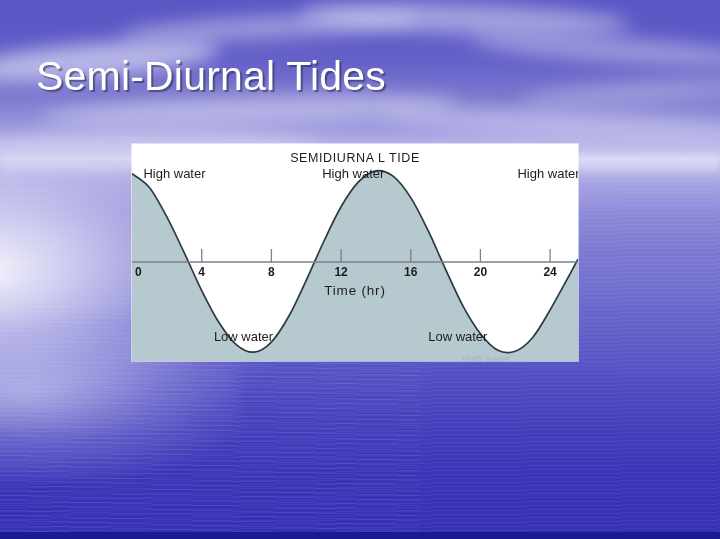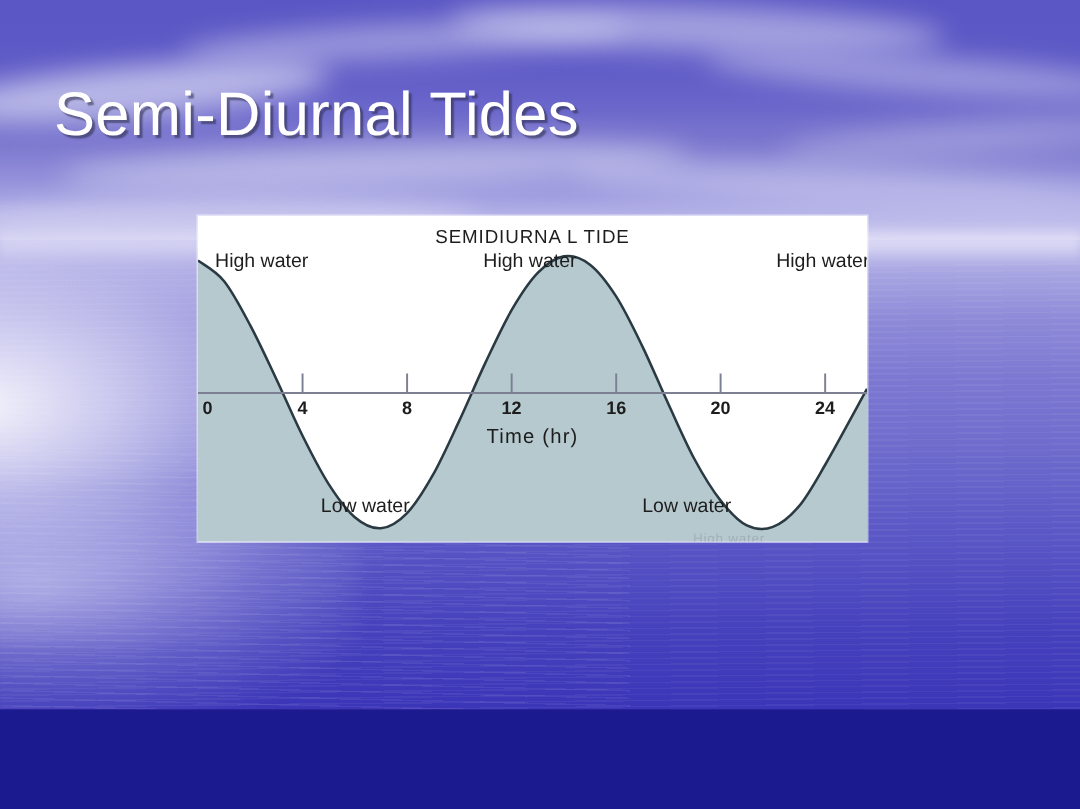--- a/index.html
+++ b/index.html
@@ -8,23 +8,23 @@
     padding: 0;
     background: #1b1b8f;
   }
   body {
     font-family: "Liberation Sans", sans-serif;
   }
 
   #slide {
     position: relative;
     width: 720px;
-    height: 473px;
+    height: 532px;
     overflow: hidden;
-    background: #4c1d95;
+    background: #c2410c;
   }
 
   
   .bg-layer { position: absolute; left: 0; top: 0; width: 720px; height: 539px; }
 
   .bg-sky {
     height: 168px;
     background:
       linear-gradient(180deg,
         #5a56c4 0%,

